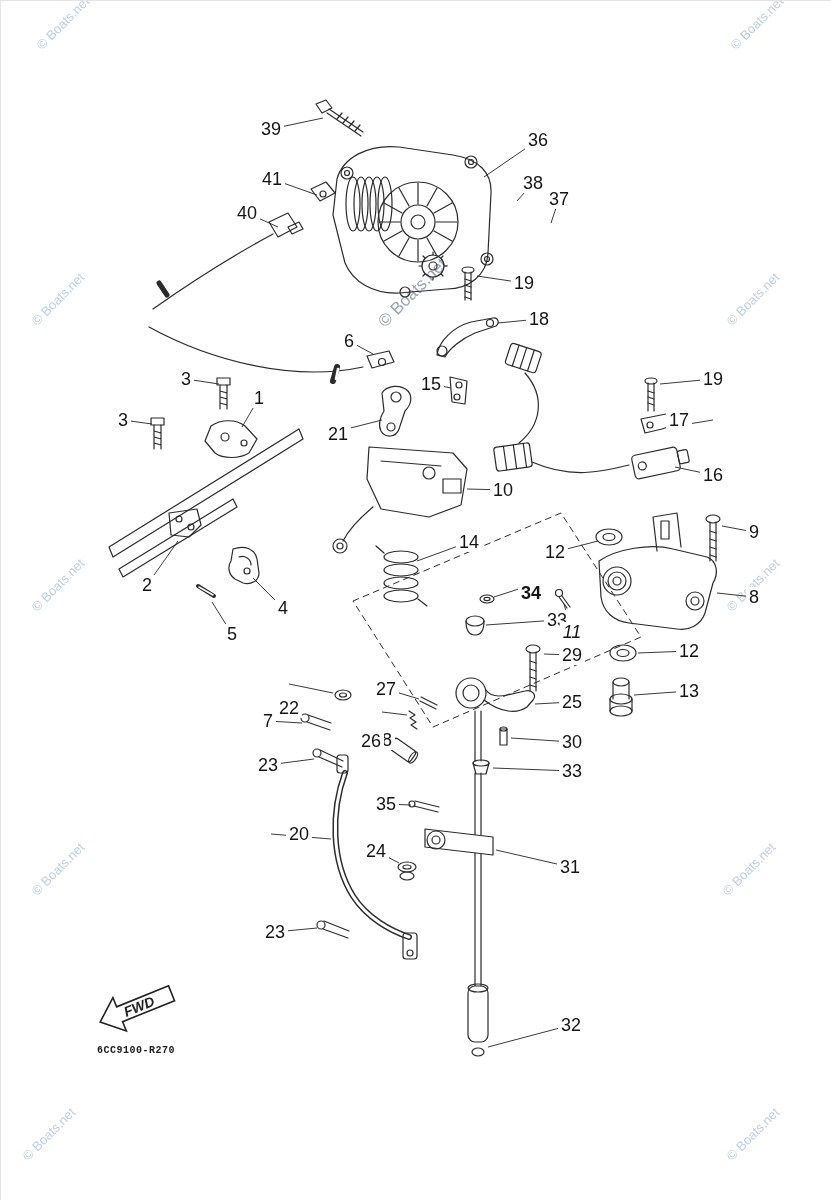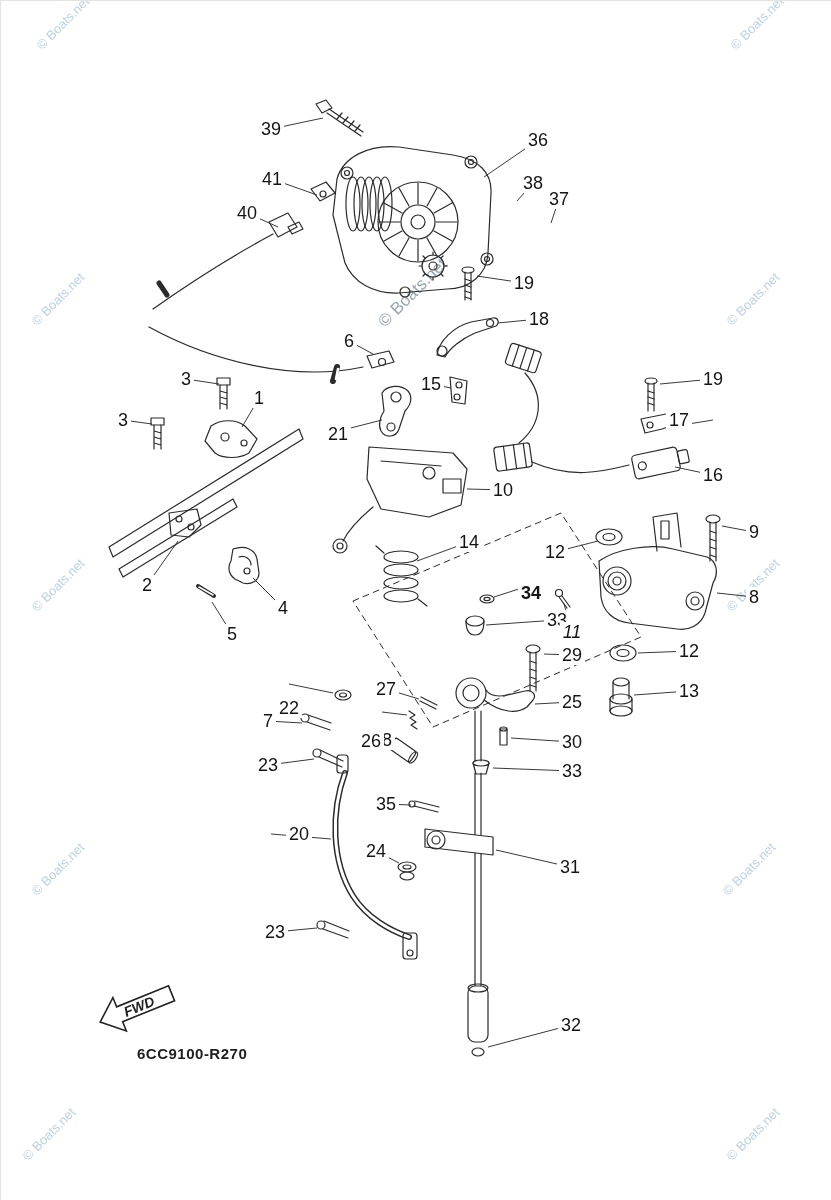--- a/index.html
+++ b/index.html
@@ -15,23 +15,22 @@
     padding:1px 3px;z-index:3;font-family:"Liberation Sans",sans-serif;
   }
   .wm{
     position:absolute;transform:translate(-50%,-50%) rotate(-45deg);
     font-size:13px;color:#bdd0e2;white-space:nowrap;z-index:1;
     font-family:"Liberation Sans",sans-serif;
   }
   .wm.center{font-size:17px;color:#8b9aa8;z-index:2;opacity:.9;}
   .code{
     position:absolute;left:96px;top:1044px;z-index:3;color:#202020;
-    font-family:Liberation Sans, sans-serif;font-size:15px;font-weight:700;
+    font-family:Liberation Mono, monospace;font-size:10px;font-weight:700;
     letter-spacing:.5px;
-    margin-left:40px;
   }
   .copyright{
     position:absolute;right:3px;bottom:3px;z-index:3;color:#101010;
     font-family:"DejaVu Sans Mono",monospace;font-size:18px;white-space:nowrap;
   }
   .fwd{position:absolute;left:94px;top:984px;transform:rotate(-22deg);z-index:3;}
 </style>
 </head>
 <body>
 

